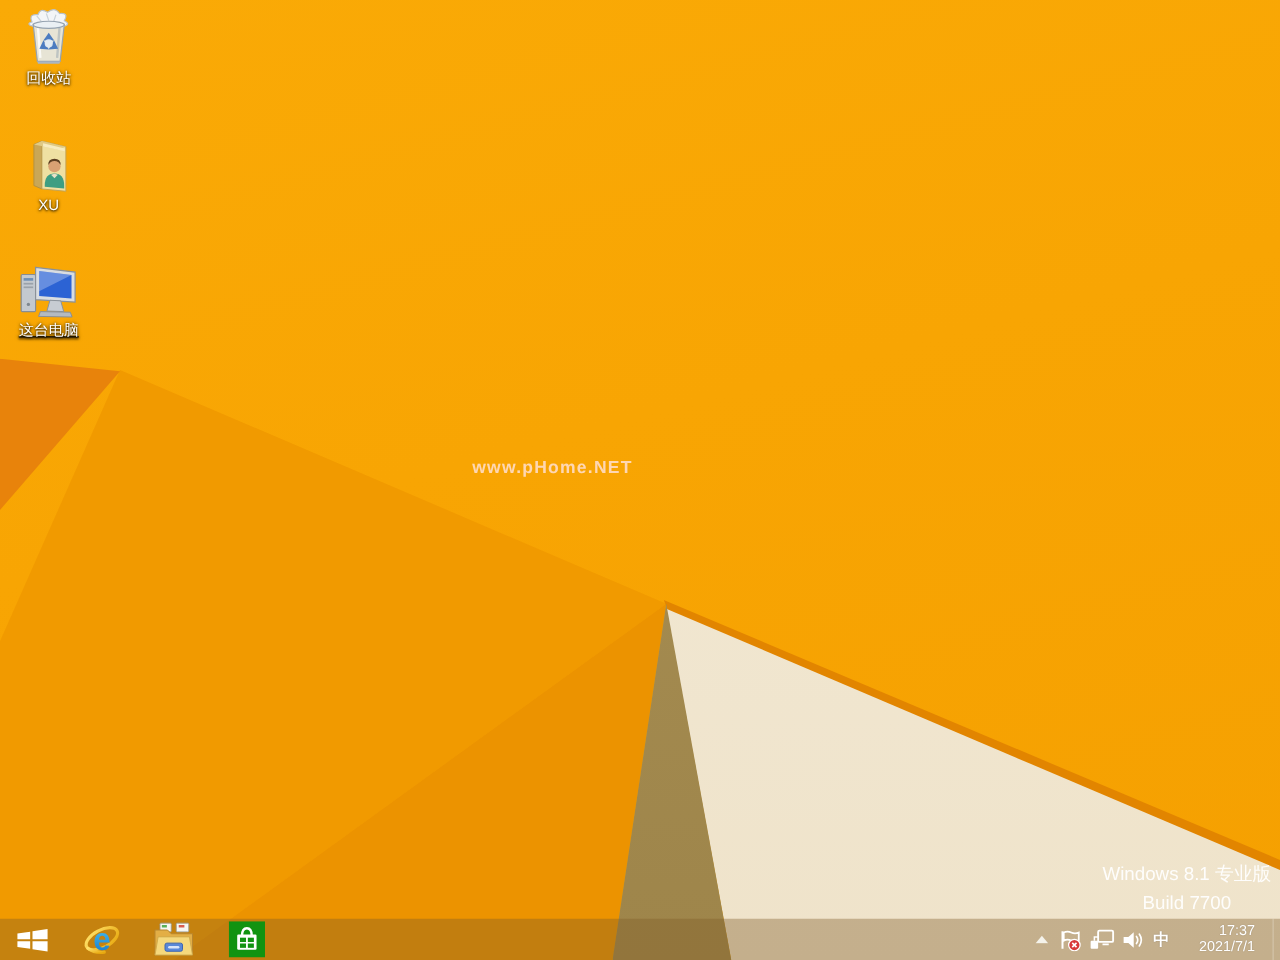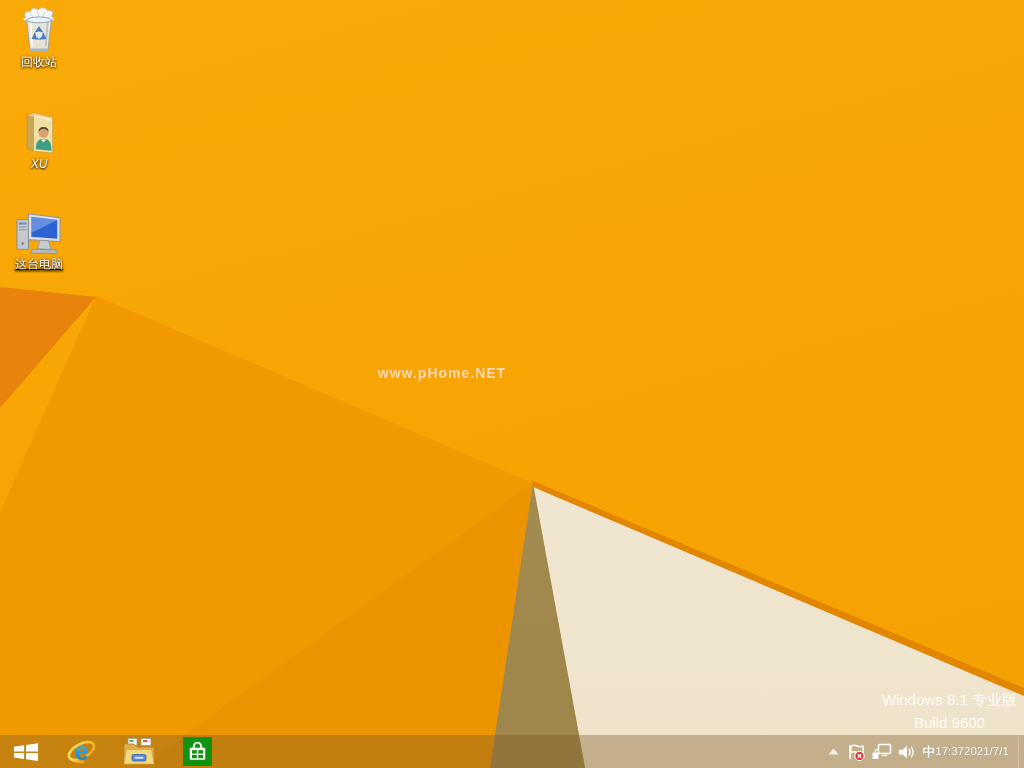--- a/index.html
+++ b/index.html
@@ -48,21 +48,21 @@
   
   .desk-icon{
     position:absolute;left:2px;width:74px;display:flex;flex-direction:column;
     align-items:center;cursor:default;
   }
   .desk-icon .lbl{
     margin-top:2px;font-size:12px;color:#fff;text-align:center;line-height:13px;
     text-shadow:0 1px 2px rgba(0,0,0,.9),0 0 3px rgba(0,0,0,.55);
   }
   #icon-recycle{top:4px;}
-  #icon-xu{top:108px;font-style:italic;}
+  #icon-xu{top:108px;}
   #icon-pc{top:210px;text-decoration:underline;}
   
   .taskbar{
     position:absolute;left:0;top:735px;width:1024px;height:33px;
     background:rgba(125,92,40,0.38);
     display:flex;align-items:center;
   }
   .tb-btn{
     height:100%;display:flex;align-items:center;justify-content:center;
     cursor:pointer;
@@ -77,21 +77,21 @@
     height:100%;display:flex;align-items:center;justify-content:center;
     cursor:pointer;
   }
   .tray-chevron{width:22px;}
   .tray-flag{width:24px;}
   .tray-net{width:26px;}
   .tray-vol{width:24px;}
   .tray-ime{width:22px;color:#fff;font-size:13px;font-weight:bold;
     text-shadow:0 0 1px rgba(0,0,0,.3);}
   .tray-clock{
-    width:64px;display:flex;flex-direction:row;align-items:flex-end;
+    width:64px;display:flex;flex-direction:column;align-items:flex-end;
     justify-content:center;color:#fff;font-size:11.5px;line-height:13px;
     cursor:pointer;text-shadow:0 0 1px rgba(0,0,0,.25);
   }
   .show-desktop{
     position:absolute;right:0;top:0;width:5px;height:100%;
     border-left:1px solid rgba(255,255,255,0.25);cursor:pointer;
   }
 </style>
 </head>
 <body>
@@ -103,21 +103,21 @@
   <div class="wp wp-mid-tri"></div>
   <div class="wp wp-dark-left"></div>
   <div class="wp wp-cream-stripe"></div>
   <div class="wp wp-cream"></div>
   <div class="wp wp-tan"></div>
 
   <div class="watermark">www.pHome.NET</div>
 
   <div class="edition">
     <div>Windows 8.1 专业版</div>
-    <div>Build 9600</div>
+    <div>Build 7700</div>
   </div>
 
   <div class="desk-icon" id="icon-recycle">
     <svg width="46" height="50" viewBox="0 0 48 52">
       <path d="M10 14 Q7 7 15 8 Q17 2 23 6 Q29 1 33 7 Q41 6 37 13 Q43 16 36 18 L12 18 Q4 16 10 14 Z" fill="#f3f5f7" stroke="#b9c2ca" stroke-width="1"></path>
       <path d="M14 9 L18 14 M22 7 L24 13 M30 8 L28 14" stroke="#c9d1d8" stroke-width="1" fill="none"></path>
       <path d="M11 16 L37 16 L33.5 47 L14.5 47 Z" fill="rgba(228,236,242,0.88)" stroke="#96a3b0" stroke-width="1"></path>
       <path d="M15 19 L17 44" stroke="rgba(255,255,255,0.8)" stroke-width="2"></path>
       <path d="M33 19 L31 44" stroke="rgba(150,163,176,0.5)" stroke-width="2"></path>
       <ellipse cx="24" cy="16.5" rx="13" ry="3" fill="#eaf0f4" stroke="#96a3b0" stroke-width="1"></ellipse>

